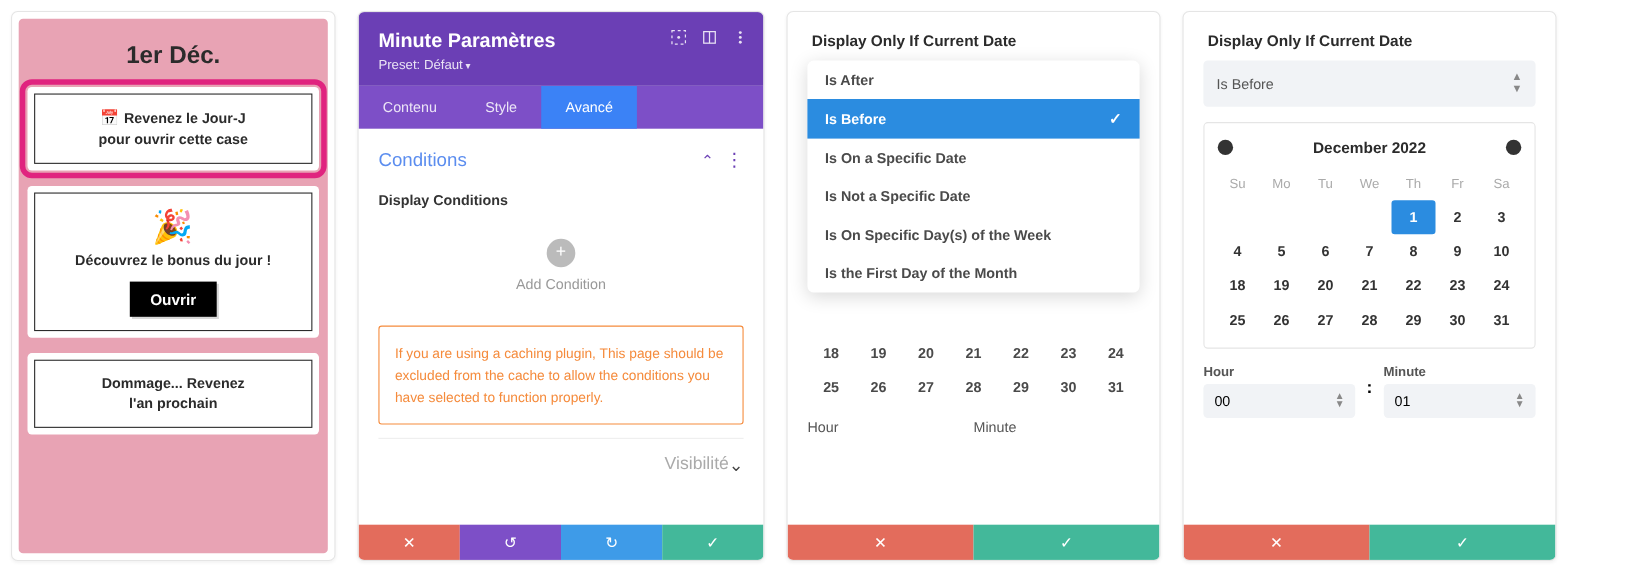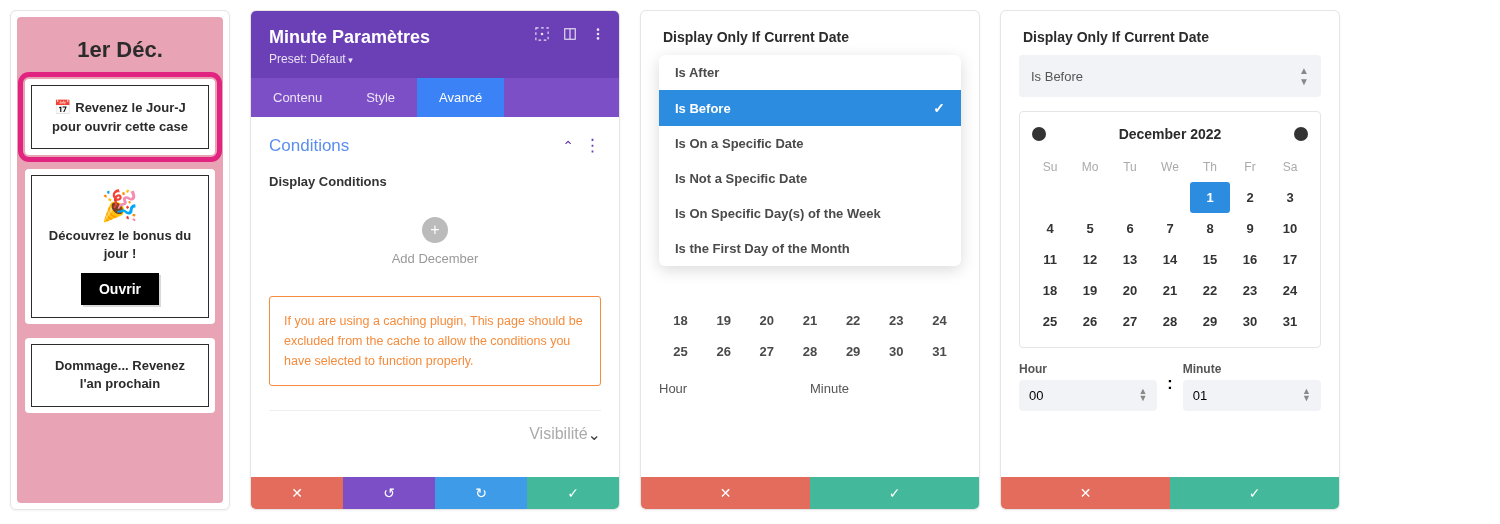--- a/index.html
+++ b/index.html
@@ -1,20 +1,20 @@
 <!DOCTYPE html>
 <html><head>
 <meta charset="utf-8">
 <style>
   * { box-sizing: border-box; margin: 0; padding: 0; font-family: -apple-system, BlinkMacSystemFont, "Segoe UI", sans-serif; }
   body { background: #fff; padding: 10px; display: flex; gap: 20px; }
   .panel { border: 1px solid #e5e5e5; border-radius: 6px; overflow: hidden; background: #fff; box-shadow: 0 1px 3px rgba(0,0,0,0.05); }
 
   
-  .p1 { width: 220px; height: 500px; padding: 6px; }
+  .p1 { width: 295px; height: 500px; padding: 6px; }
   .p1-inner { background: #e8a3b4; padding: 8px; height: 100%; border-radius: 4px; }
   .p1-title { text-align: center; font-weight: 700; font-size: 22px; color: #2b2b2b; padding: 12px 0 16px; }
   .p1-card { background: #fff; border-radius: 4px; margin-bottom: 14px; padding: 6px; position: relative; }
   .p1-card-inner { border: 1.5px solid #2b2b2b; padding: 12px 10px; text-align: center; }
   .p1-highlight { outline: 5px solid #e0247f; outline-offset: 2px; }
   .p1-card-text { font-size: 13px; color: #2b2b2b; font-weight: 600; line-height: 1.4; }
   .p1-emoji { font-size: 14px; }
   .p1-big-emoji { font-size: 30px; display: block; margin-bottom: 4px; }
   .p1-btn { background: #000; color: #fff; display: inline-block; padding: 8px 18px; margin-top: 10px; font-weight: 700; font-size: 14px; box-shadow: 2px 2px 0 rgba(0,0,0,0.15); }
 
@@ -30,21 +30,21 @@
   .p2-tab { padding: 12px 22px; font-size: 13px; color: #fff; opacity: 0.85; }
   .p2-tab.active { background: #3b82f6; opacity: 1; font-weight: 400; }
   .p2-body { flex: 1; padding: 18px; overflow: hidden; }
   .p2-section-head { display: flex; justify-content: space-between; align-items: center; color: #5b8def; font-size: 17px; font-weight: 500; margin-bottom: 18px; }
   .p2-section-head .chev { color: #6b3fb5; font-size: 14px; }
   .p2-section-head .dots { color: #6b3fb5; margin-left: 10px; }
   .p2-label { font-size: 13px; color: #333; font-weight: 600; margin-bottom: 18px; }
   .p2-add-area { text-align: center; padding: 10px 0 30px; }
   .p2-add-btn { width: 26px; height: 26px; background: #bbb; border-radius: 50%; color: #fff; display: inline-flex; align-items: center; justify-content: center; font-size: 16px; margin-bottom: 8px; }
   .p2-add-text { color: #999; font-size: 13px; }
-  .p2-warn { border: 1.5px solid #f58b3c; padding: 14px; font-size: 12.5px; color: #f58b3c; line-height: 1.6; margin-bottom: 24px; border-radius: 3px; }
+  .p2-warn { border: 1.5px solid #f58b3c; padding: 14px; font-size: 12.5px; color: #f58b3c; line-height: 1.6; margin-bottom: 12px; border-radius: 3px; }
   .p2-visibility { color: #aaa; font-size: 16px; border-top: 1px solid #eee; padding: 14px 0 0; display: flex; justify-content: flex-end; }
   .p2-visibility .chev { color: #444; }
 
   
   .p3, .p4 { width: 340px; height: 500px; display: flex; flex-direction: column; }
   .dp-head { font-weight: 700; font-size: 14px; color: #2b2b2b; padding: 18px 22px 10px; }
   .dp-body { flex: 1; padding: 0 18px; position: relative; }
   .dp-dropdown { position: absolute; left: 18px; right: 18px; top: 0; background: #fff; border-radius: 6px; box-shadow: 0 4px 16px rgba(0,0,0,0.15); z-index: 5; }
   .dp-option { padding: 10px 16px; font-size: 13px; color: #4a4a4a; font-weight: 600; display: flex; justify-content: space-between; align-items: center; }
   .dp-option.selected { background: #2b8ce0; color: #fff; }
@@ -146,21 +146,21 @@
     <div class="p2-tab active">Avancé</div>
   </div>
   <div class="p2-body">
     <div class="p2-section-head">
       <span>Conditions</span>
       <span><span class="chev">⌃</span><span class="dots">⋮</span></span>
     </div>
     <div class="p2-label">Display Conditions</div>
     <div class="p2-add-area">
       <div class="p2-add-btn">+</div>
-      <div class="p2-add-text">Add December</div>
+      <div class="p2-add-text">Add Condition</div>
     </div>
     <div class="p2-warn">If you are using a caching plugin, This page should be excluded from the cache to allow the conditions you have selected to function properly.</div>
     <div class="p2-visibility">
       <span>Visibilité</span>
       <span class="chev">⌄</span>
     </div>
   </div>
   <div class="footer-btns">
     <div class="footer-btn fb-red">✕</div>
     <div class="footer-btn fb-purple">↺</div>
@@ -251,29 +251,20 @@
         <div class="p4-row">
           <span>4</span>
           <span>5</span>
           <span>6</span>
           <span>7</span>
           <span>8</span>
           <span>9</span>
           <span>10</span>
         </div>
         <div class="p4-row">
-          <span>11</span>
-          <span>12</span>
-          <span>13</span>
-          <span>14</span>
-          <span>15</span>
-          <span>16</span>
-          <span>17</span>
-        </div>
-        <div class="p4-row">
           <span>18</span>
           <span>19</span>
           <span>20</span>
           <span>21</span>
           <span>22</span>
           <span>23</span>
           <span>24</span>
         </div>
         <div class="p4-row">
           <span>25</span>

